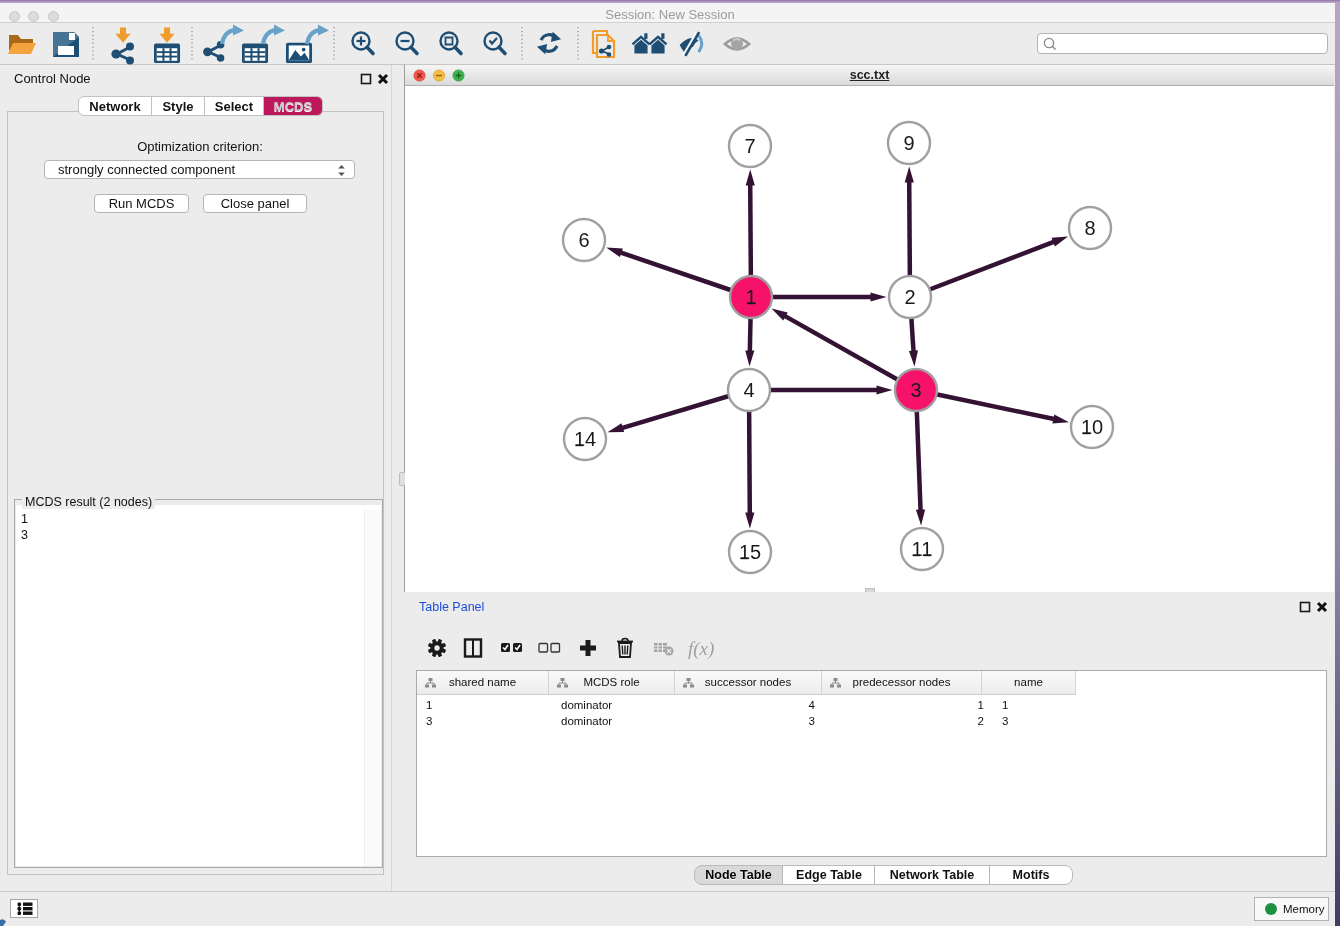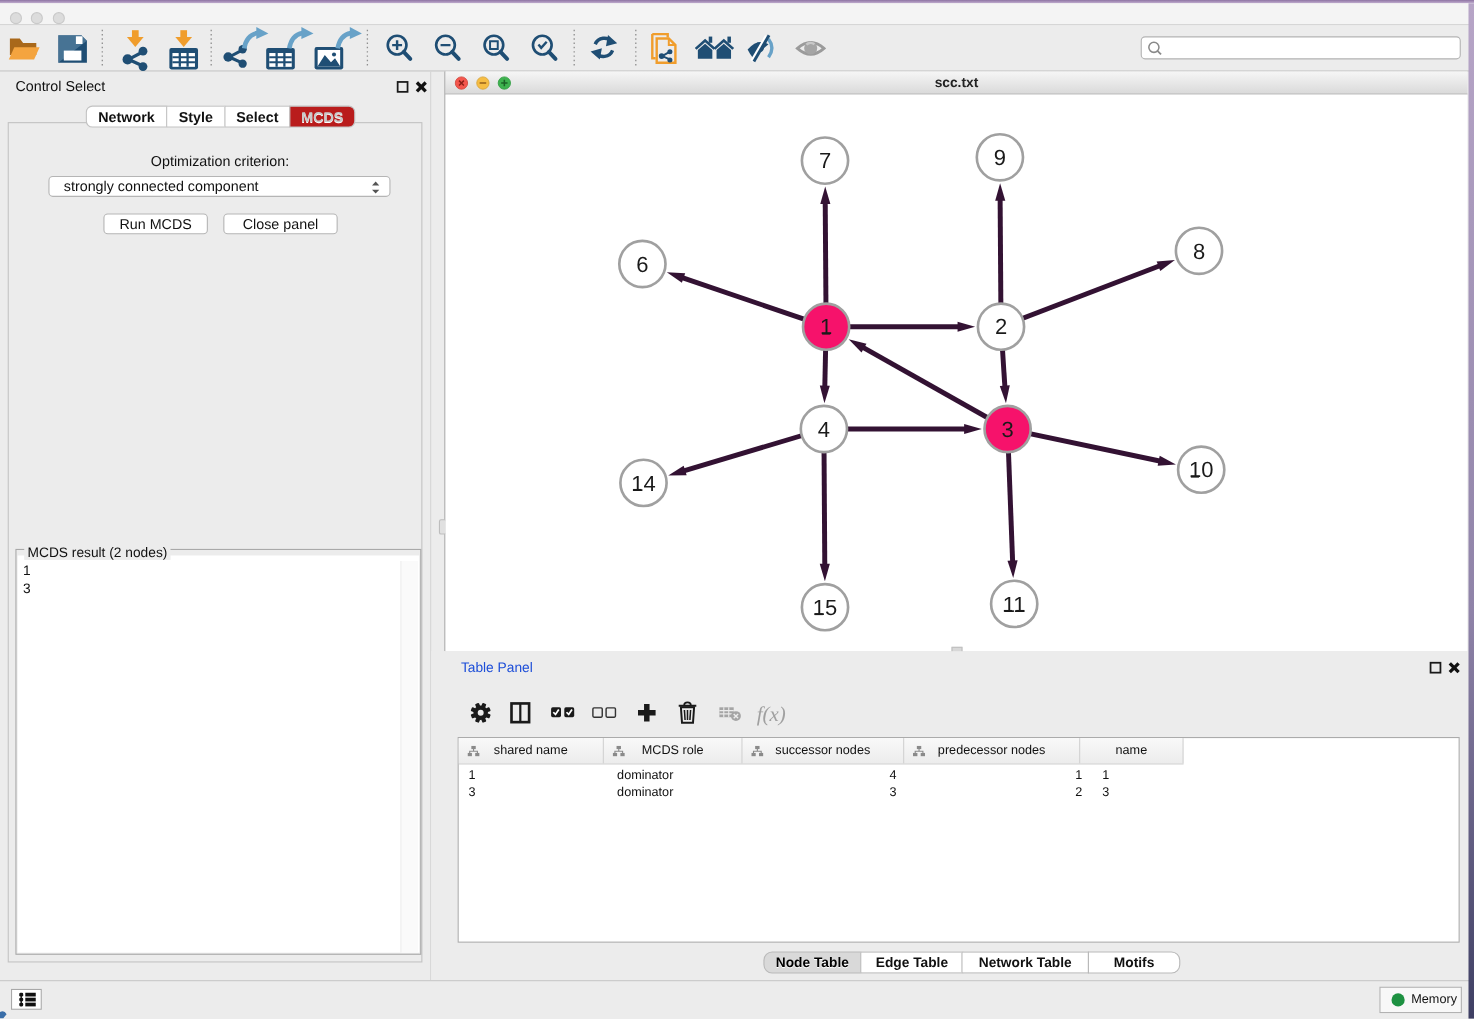--- a/index.html
+++ b/index.html
@@ -19,21 +19,21 @@
      border-bottom:1px solid #c6c6c6;}
   #searchbox{left:1037px;top:33px;width:289px;height:19px;background:#fff;
      border:1px solid #b3b3b3;border-radius:4px;}
   
   #cp-head{left:14px;top:71px;font-size:13px;color:#111;}
   #cp-panel{left:7px;top:111px;width:377px;height:764px;background:#ececec;
      border:1px solid #c3c3c3;box-sizing:border-box;}
   .tab{position:absolute;top:96px;height:20px;box-sizing:border-box;
      border:1px solid #c2c2c2;background:#fff;font-size:13px;font-weight:bold;color:#111;
      text-align:center;line-height:19px;}
-  #tab-mcds{background:#b91c1c;color:#c8c8c8;text-shadow:0 1px 0 #fff;
+  #tab-mcds{background:#be185d;color:#c8c8c8;text-shadow:0 1px 0 #fff;
      border-radius:0 6px 6px 0;}
   #optlabel{left:0px;top:139px;width:400px;text-align:center;font-size:13px;color:#111;}
   #dropdown{left:44px;top:160px;width:311px;height:19px;background:#fff;
      border:1px solid #b5b5b5;border-radius:4px;font-size:13px;color:#111;
      line-height:18px;padding-left:13px;box-sizing:border-box;}
   .btn{position:absolute;height:19px;background:#fff;border:1px solid #b5b5b5;
      border-radius:4px;font-size:13px;color:#111;text-align:center;
      line-height:18px;box-sizing:border-box;}
   #fieldset{left:14px;top:499px;width:369px;height:369px;
      border:1px solid #a9a9a9;box-sizing:border-box;}
@@ -46,21 +46,21 @@
   
   #gutterline{left:391px;top:65px;width:1px;height:826px;background:#d6d6d6;}
   #winleftborder{left:404px;top:65px;width:1px;height:527px;background:#9e9e9e;}
   #gutterknob{left:399px;top:472px;width:5px;height:12px;background:#e0e0e0;
      border:1px solid #bdbdbd;border-radius:2px;}
   
   #netwin-title{left:405px;top:65px;width:929px;height:21px;
      background:linear-gradient(#f6f6f6,#dadada);border-bottom:1px solid #b0b0b0;
      box-sizing:border-box;}
   #netwin-title .t{position:absolute;left:0;right:0;top:3px;text-align:center;
-     font-size:12.5px;font-weight:bold;color:#222;}
+     font-size:12.5px;font-weight:bold;color:#222;text-decoration:underline;}
   #canvas{left:405px;top:86px;width:929px;height:506px;background:#fff;}
   #canvas-knob{left:865px;top:588px;width:8px;height:5px;background:#d8d8d8;border:1px solid #c0c0c0;}
   
   #tp-area{left:392px;top:592px;width:948px;height:299px;background:#ececec;}
   #tp-head{left:419px;top:600px;font-size:12.5px;color:#1d4ed8;}
   #tp-table{left:416px;top:670px;width:911px;height:187px;background:#fff;
      border:1px solid #ababab;box-sizing:border-box;}
   #tp-header{position:absolute;left:0;top:0;height:24px;width:659px;
      background:linear-gradient(#f9f9f9,#ececec);border-bottom:1px solid #cfcfcf;box-sizing:border-box;}
   .hcell{position:absolute;top:0;height:23px;border-right:1px solid #d2d2d2;
@@ -80,20 +80,21 @@
   #purpleright{left:1335px;top:3px;width:5px;height:923px;
      background:linear-gradient(#b7a5c7,#8f83a8 60%,#3e3f63);}
 </style>
 </head>
 <body>
 <div class="abs" id="purpletop"></div>
 <div class="abs" id="titlebar">
   <div class="tl" style="left:9px;"></div>
   <div class="tl" style="left:28px;"></div>
   <div class="tl" style="left:48px;"></div>
+  <div id="titletext">Session: New Session</div>
 </div>
 <div class="abs" id="toolbar"></div>
 <svg class="abs" id="tbicons" style="left:0;top:23px;" width="1340" height="42" viewBox="0 0 1340 42">
 <line x1="93" y1="4" x2="93" y2="38" stroke="#8f8f8f" stroke-width="1.2" stroke-dasharray="1.3,2.6"></line>
 <line x1="192" y1="4" x2="192" y2="38" stroke="#8f8f8f" stroke-width="1.2" stroke-dasharray="1.3,2.6"></line>
 <line x1="334" y1="4" x2="334" y2="38" stroke="#8f8f8f" stroke-width="1.2" stroke-dasharray="1.3,2.6"></line>
 <line x1="522" y1="4" x2="522" y2="38" stroke="#8f8f8f" stroke-width="1.2" stroke-dasharray="1.3,2.6"></line>
 <line x1="578" y1="4" x2="578" y2="38" stroke="#8f8f8f" stroke-width="1.2" stroke-dasharray="1.3,2.6"></line>
 <g transform="translate(22,21)">
       <path d="M-13,-9 L-4,-9 L-1,-5 L11,-5 L11,6 L-13,6 Z" fill="#a9681a"></path>
@@ -219,21 +220,21 @@
       <path d="M-13,0 Q0,-11.5 13,0 Q0,11.5 -13,0 Z" fill="none" stroke="#9b9b9b" stroke-width="2.8"></path>
       <circle cx="0" cy="-0.5" r="6.4" fill="#a5a5a5"></circle>
       <path d="M-4.2,-3.6 A6,6 0 0 1 3.6,-4" stroke="#c8c8c8" stroke-width="2.4" fill="none"></path>
     </g>
 </svg>
 <div class="abs" id="searchbox"><svg width="22" height="19" viewBox="0 0 22 19">
       <circle cx="11" cy="9" r="4.6" fill="none" stroke="#8a8a8a" stroke-width="1.4"></circle>
       <line x1="14.2" y1="12.2" x2="17.5" y2="15.5" stroke="#8a8a8a" stroke-width="1.6"></line>
     </svg></div>
 
-<div class="abs" id="cp-head">Control Select</div>
+<div class="abs" id="cp-head">Control Node</div>
 <svg class="abs" style="left:357px;top:72px;" width="36" height="14" viewBox="0 0 36 14" id="cp-btns">
     <rect x="4.5" y="2.5" width="9" height="9" fill="none" stroke="#1a1a1a" stroke-width="1.6"></rect>
     <line x1="22" y1="3" x2="30" y2="11" stroke="#111" stroke-width="3"></line>
     <line x1="30" y1="3" x2="22" y2="11" stroke="#111" stroke-width="3"></line>
   </svg>
 <div class="abs" id="cp-panel"></div>
 <div class="tab" style="left:78px;width:74px;border-radius:6px 0 0 6px;">Network</div>
 <div class="tab" style="left:151px;width:54px;">Style</div>
 <div class="tab" style="left:204px;width:60px;">Select</div>
 <div class="tab" id="tab-mcds" style="left:263px;width:60px;">MCDS</div>

